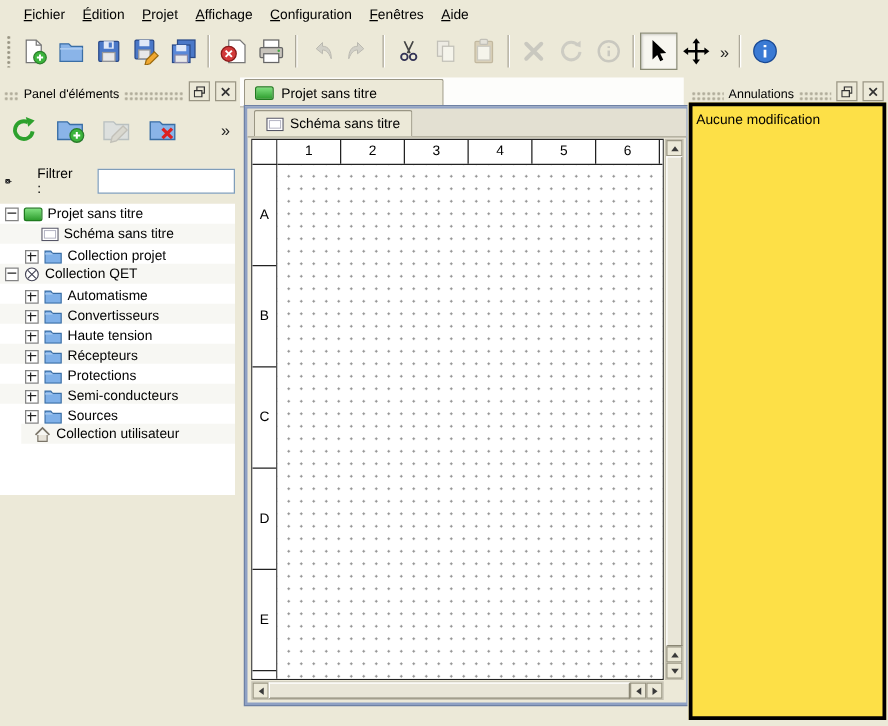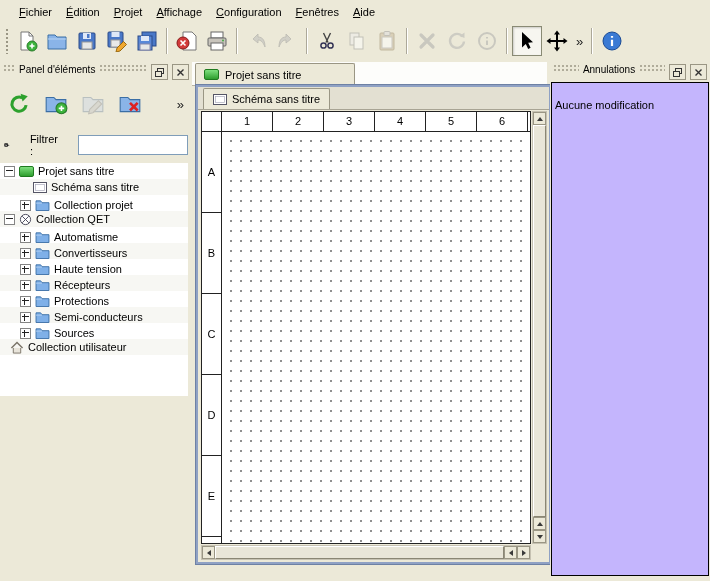--- a/index.html
+++ b/index.html
@@ -16,21 +16,21 @@
   .grip-v{width:4px;height:26px;margin:0 3px;background-image:radial-gradient(#9a9684 1px,transparent 1.3px);background-size:4px 4px;flex:0 0 auto;}
   .tb{width:30px;height:30px;display:flex;align-items:center;justify-content:center;flex:0 0 auto;}
   .tb svg{width:22px;height:22px;}
   .tb.disabled svg{opacity:.5;}
   .tb.active{border:1px solid #898a74;background:#f7f6f0;box-shadow:inset 1px 1px 2px rgba(0,0,0,.18);width:28px;height:28px;}
   .sep{width:0;height:26px;border-left:1px solid #aca899;border-right:1px solid #fff;margin:0 4px;flex:0 0 auto;}
   .chevron{font-size:13px;color:#222;padding:0 4px;flex:0 0 auto;}
 
   
   .dock{position:absolute;background:#ece9d8;}
-  .dock-titlebar{height:17px;display:flex;align-items:flex-start;gap:4px;padding:2px 3px 0;}
+  .dock-titlebar{height:17px;display:flex;align-items:flex-end;gap:4px;padding:2px 3px 0;}
   .dock-title{font-size:10px;white-space:nowrap;}
   .grip-h{height:8px;background-image:radial-gradient(#b0ac9a 1px,transparent 1.3px);background-size:4px 4px;}
   .grip-h.fill{flex:1;}
   .grip-h.lead{width:12px;flex:0 0 12px;}
   .dock-btn{width:15px;height:14px;border:1px solid #9a9684;background:#ece9d8;display:flex;align-items:center;justify-content:center;flex:0 0 auto;}
 
   
   #left-dock{left:0;top:62px;width:192px;height:519px;}
   #el-toolbar{display:flex;align-items:center;gap:7px;padding:6px 4px 4px;height:34px;}
   .pb{width:30px;height:30px;display:flex;align-items:center;justify-content:center;}
@@ -38,21 +38,21 @@
   .pb.disabled svg{opacity:.5;}
   #el-toolbar .chevron{margin-left:auto;}
   #filter-row{display:flex;align-items:center;gap:20px;padding:4px 4px 0;margin-top:4px;}
   #filter-row svg{width:20px;height:20px;}
   .filter-input{width:104px;height:16px;border:1px solid #7f9db9;font-size:11px;font-family:inherit;padding:1px 2px;background:#fff;}
   #tree{margin-top:6px;width:188px;height:233px;background:#fff;overflow:hidden;}
   .tree-row{height:16px;display:flex;align-items:center;gap:4px;}
   .tree-row:nth-child(even){background:#f7f7f3;}
   .tl{white-space:nowrap;}
   .ind0{padding-left:4px;}
-  .ind0n{padding-left:10px;}
+  .ind0n{padding-left:10px;margin-left:17px;}
   .ind1{padding-left:20px;align-items:flex-end;}
   .ind1n{padding-left:33px;}
   .exp{position:relative;width:9px;height:9px;border:1px solid #848484;background:#fff;flex:0 0 9px;}
   .exp::before{content:'';position:absolute;left:1px;right:1px;top:3px;height:1px;background:#222;}
   .exp.plus::after{content:'';position:absolute;top:1px;bottom:1px;left:3px;width:1px;background:#222;}
   .ti{display:inline-flex;flex:0 0 auto;}
   .ti svg{display:block;}
   .ti-project{width:13px;height:9px;background:linear-gradient(#7ee07e,#2f9e2f);border:1px solid #1f7a1f;border-radius:2px;}
 
   
@@ -80,21 +80,21 @@
   .sb-btn{flex:0 0 13px;width:13px;height:13px;border:1px solid #9a9684;background:#ece9d8;display:flex;align-items:center;justify-content:center;box-sizing:border-box;}
   .sb-thumb{flex:1;background:#e9e6d8;border:1px solid;border-color:#fff #8a8674 #8a8674 #fff;box-sizing:border-box;}
   .tri-up{width:0;height:0;border-left:3px solid transparent;border-right:3px solid transparent;border-bottom:4px solid #3a3a3a;}
   .tri-down{width:0;height:0;border-left:3px solid transparent;border-right:3px solid transparent;border-top:4px solid #3a3a3a;}
   .tri-left{width:0;height:0;border-top:3px solid transparent;border-bottom:3px solid transparent;border-right:4px solid #3a3a3a;}
   .tri-right{width:0;height:0;border-top:3px solid transparent;border-bottom:3px solid transparent;border-left:4px solid #3a3a3a;}
   #sb-corner{position:absolute;right:2px;bottom:2px;width:15px;height:15px;background:#ece9d8;}
 
   
   #right-dock{left:550px;top:62px;width:160px;height:519px;}
-  #undo-list{position:absolute;top:20px;left:1px;right:1px;bottom:5px;background:#c4b5fd;border:1px solid #000000;padding:15px 3px;}
+  #undo-list{position:absolute;top:20px;left:1px;right:1px;bottom:5px;background:#fde047;border:3px solid #000000;padding:4px 3px;}
   .undo-row{height:15px;line-height:15px;white-space:nowrap;}
 </style>
 </head>
 <body>
 
 <div id="window">
 
   <div id="menubar">
     <div class="menu-item">Fichier</div>
     <div class="menu-item">Édition</div>

